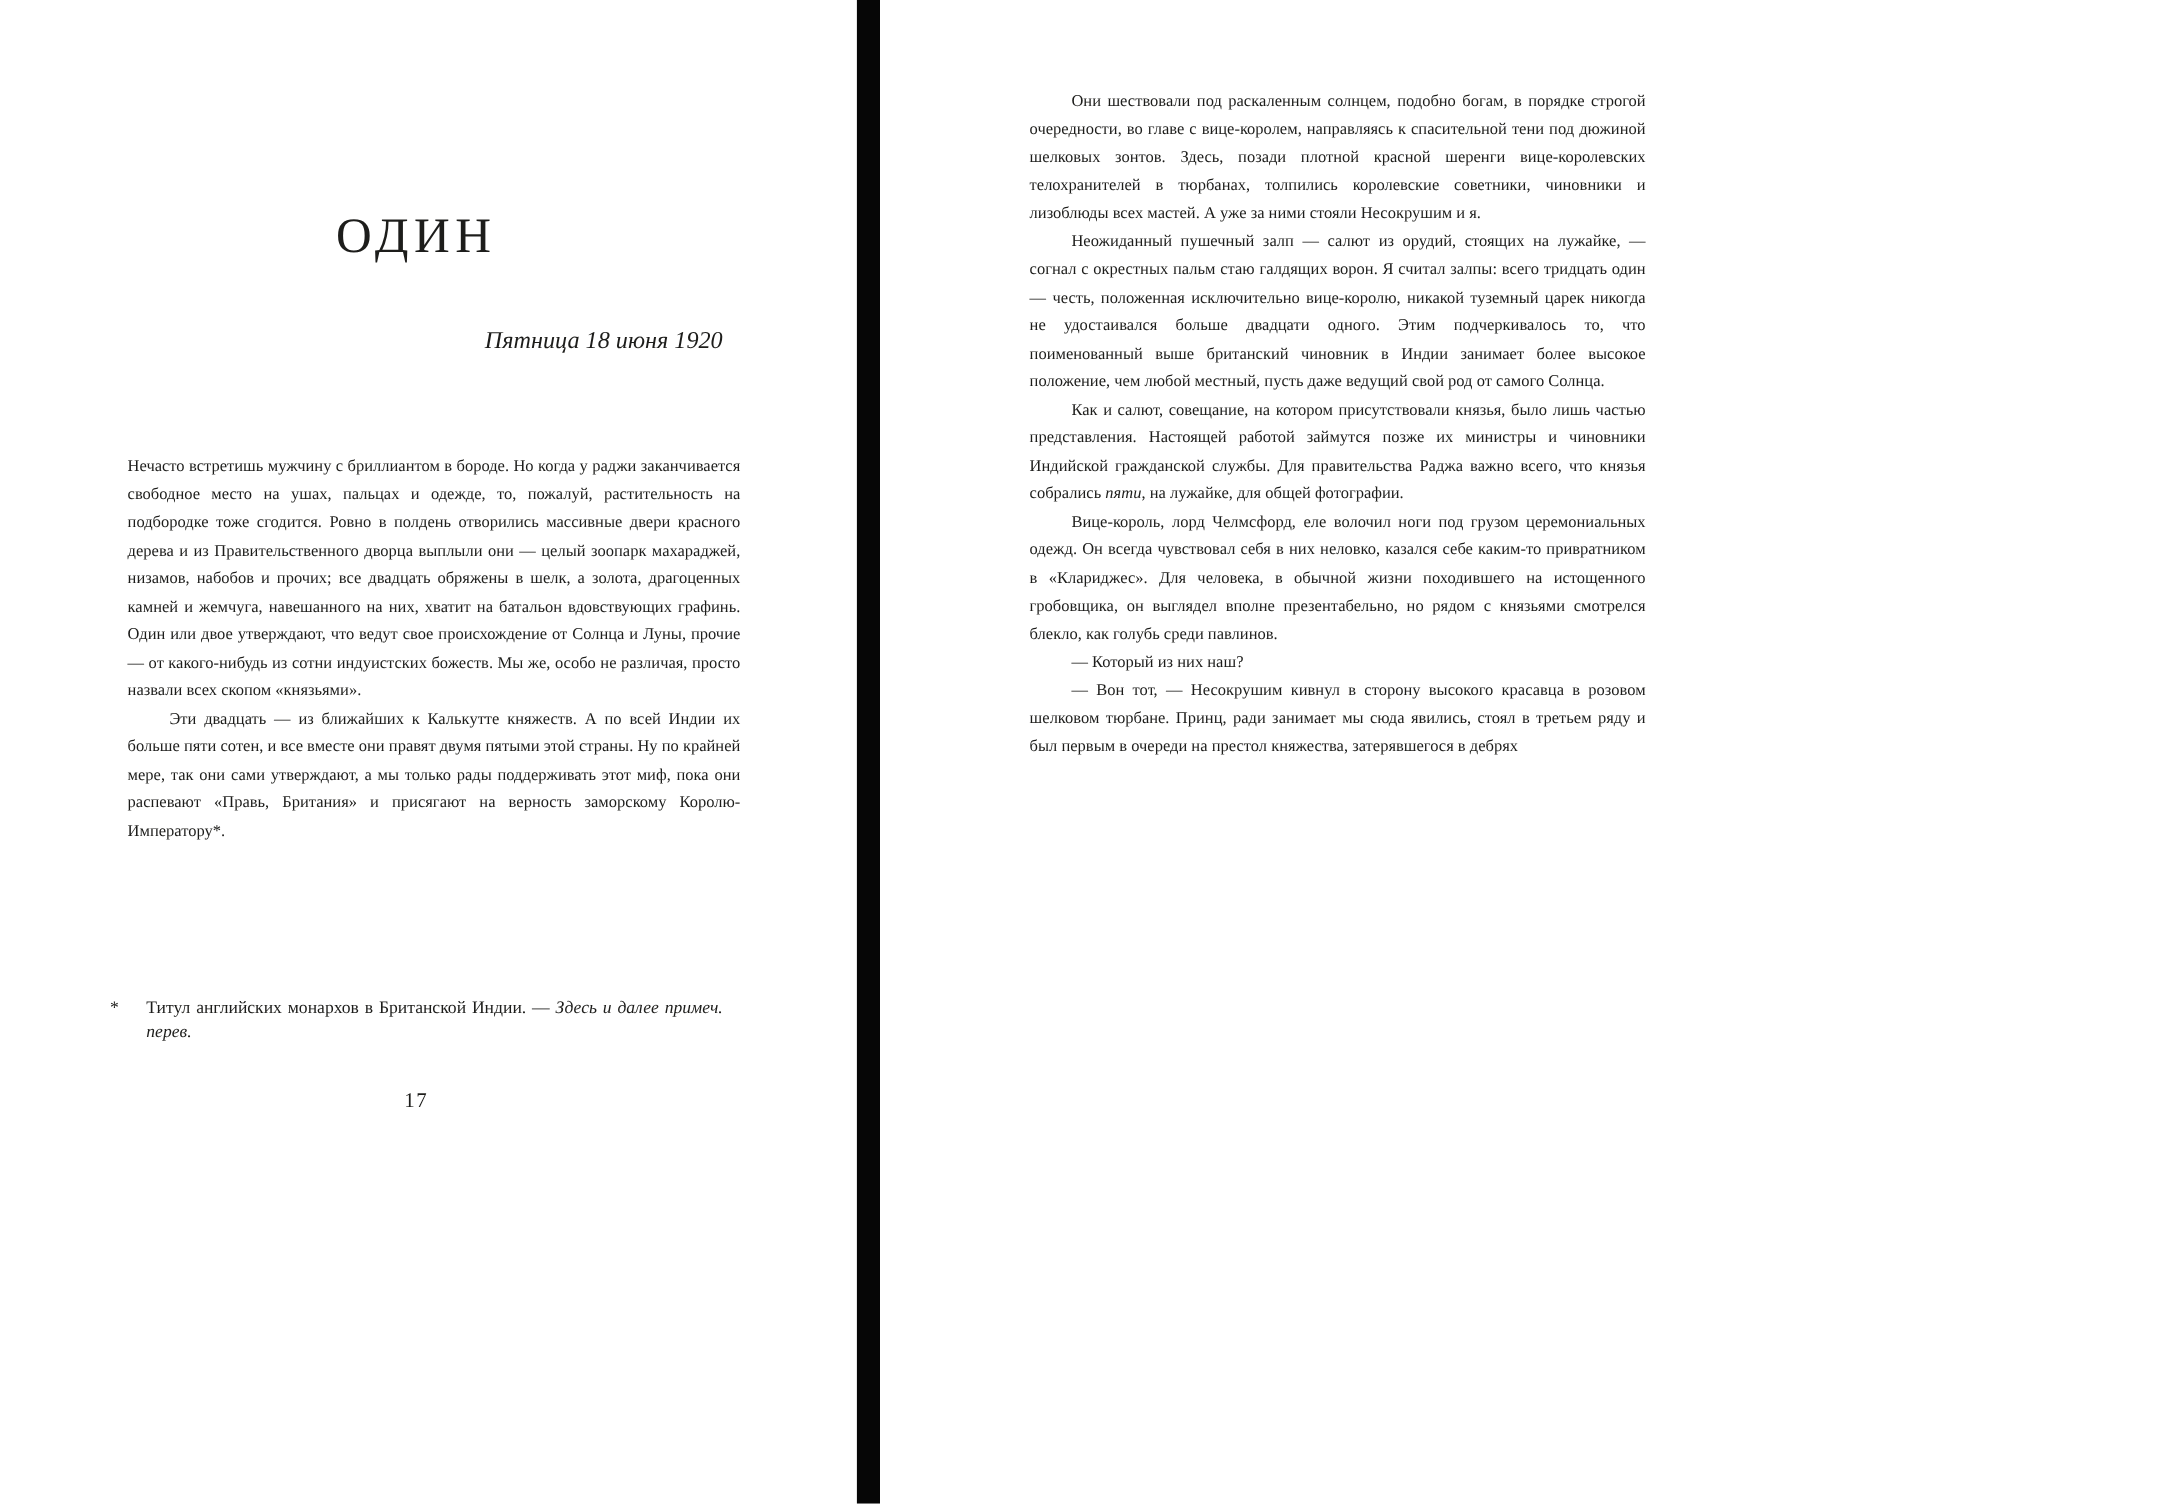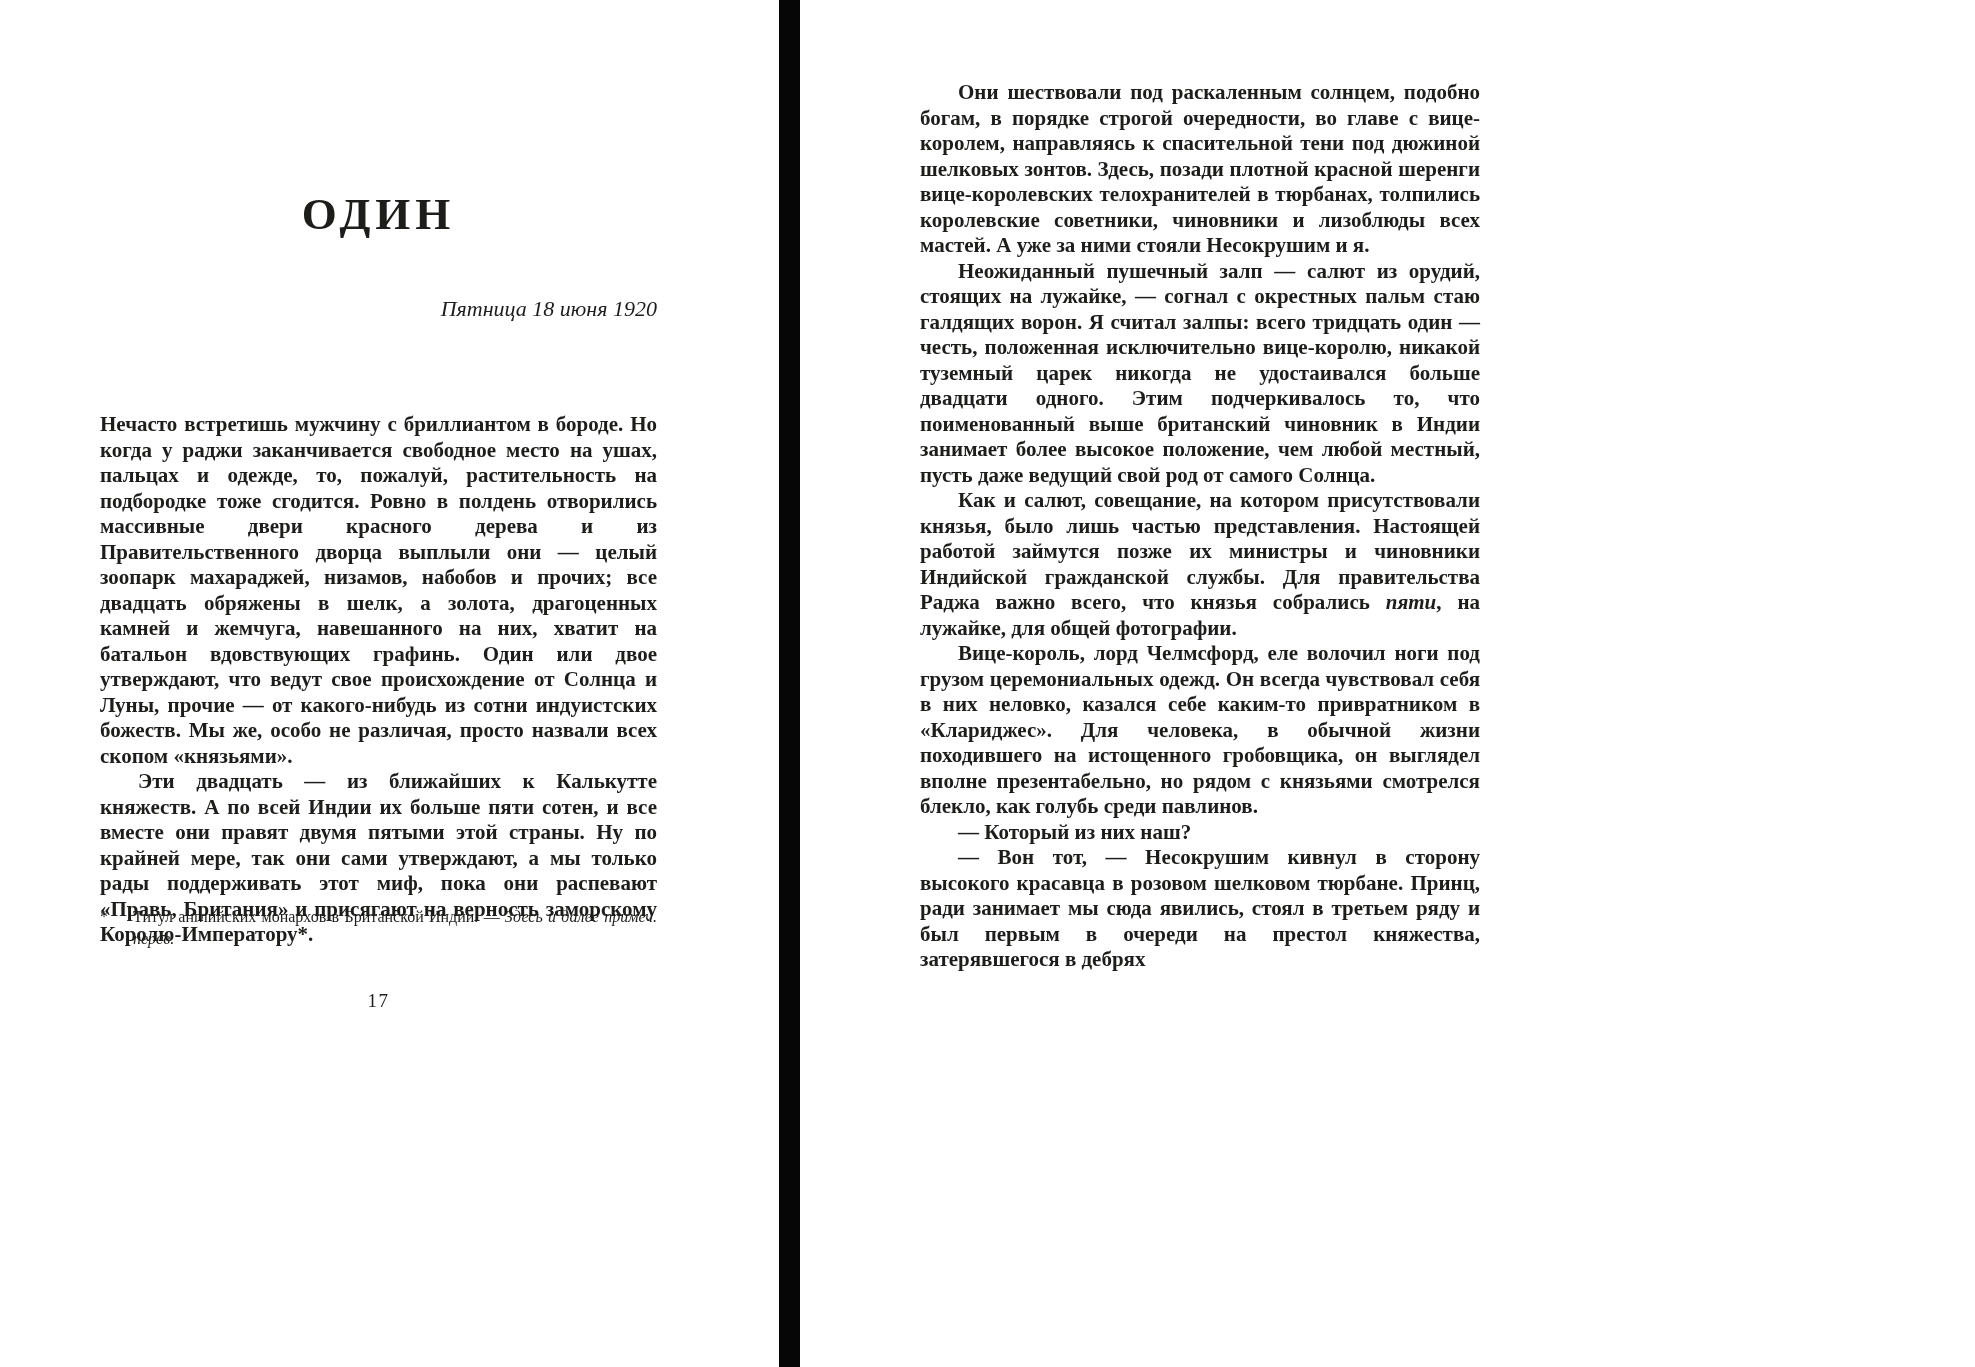--- a/index.html
+++ b/index.html
@@ -23,38 +23,38 @@
     background: #060606;
   }
   .page { position: absolute; top: 0; height: 1367px; }
   .page.left  { left: 100px; width: 557px; }
   .page.right { left: 920px; width: 560px; }
 
   .chapter-title {
     position: absolute; top: 188px; left: 0;
     width: 100%; margin: 0;
     text-align: center;
-    font-size: 45px; font-weight: 700;
+    font-size: 45px; font-weight: 400;
     letter-spacing: 5px;
     color: #1d1d1b;
   }
   .chapter-date {
     position: absolute; top: 296px; left: 0;
     width: 100%;
     text-align: right;
     font-style: italic;
     font-size: 22px;
   }
 
   .body-text {
-    position: absolute; left: 0; width: 100%;
-    font-size: 21px;
+    position: absolute; left: 16px; width: 100%;
+    font-size: 15px;
     line-height: 25.5px;
     text-align: justify;
-    hyphens: auto; font-weight: bold; -webkit-hyphens: auto;
+    hyphens: auto; -webkit-hyphens: auto;
   }
   .left-body  { top: 412px; }
   .right-body { top: 80px; }
   .body-text p { margin: 0; text-indent: 38px; }
   .body-text p.no-indent { text-indent: 0; }
   .body-text em { font-style: italic; }
 
   .footnote {
     position: absolute; top: 906px; left: 0;
     width: 100%;

